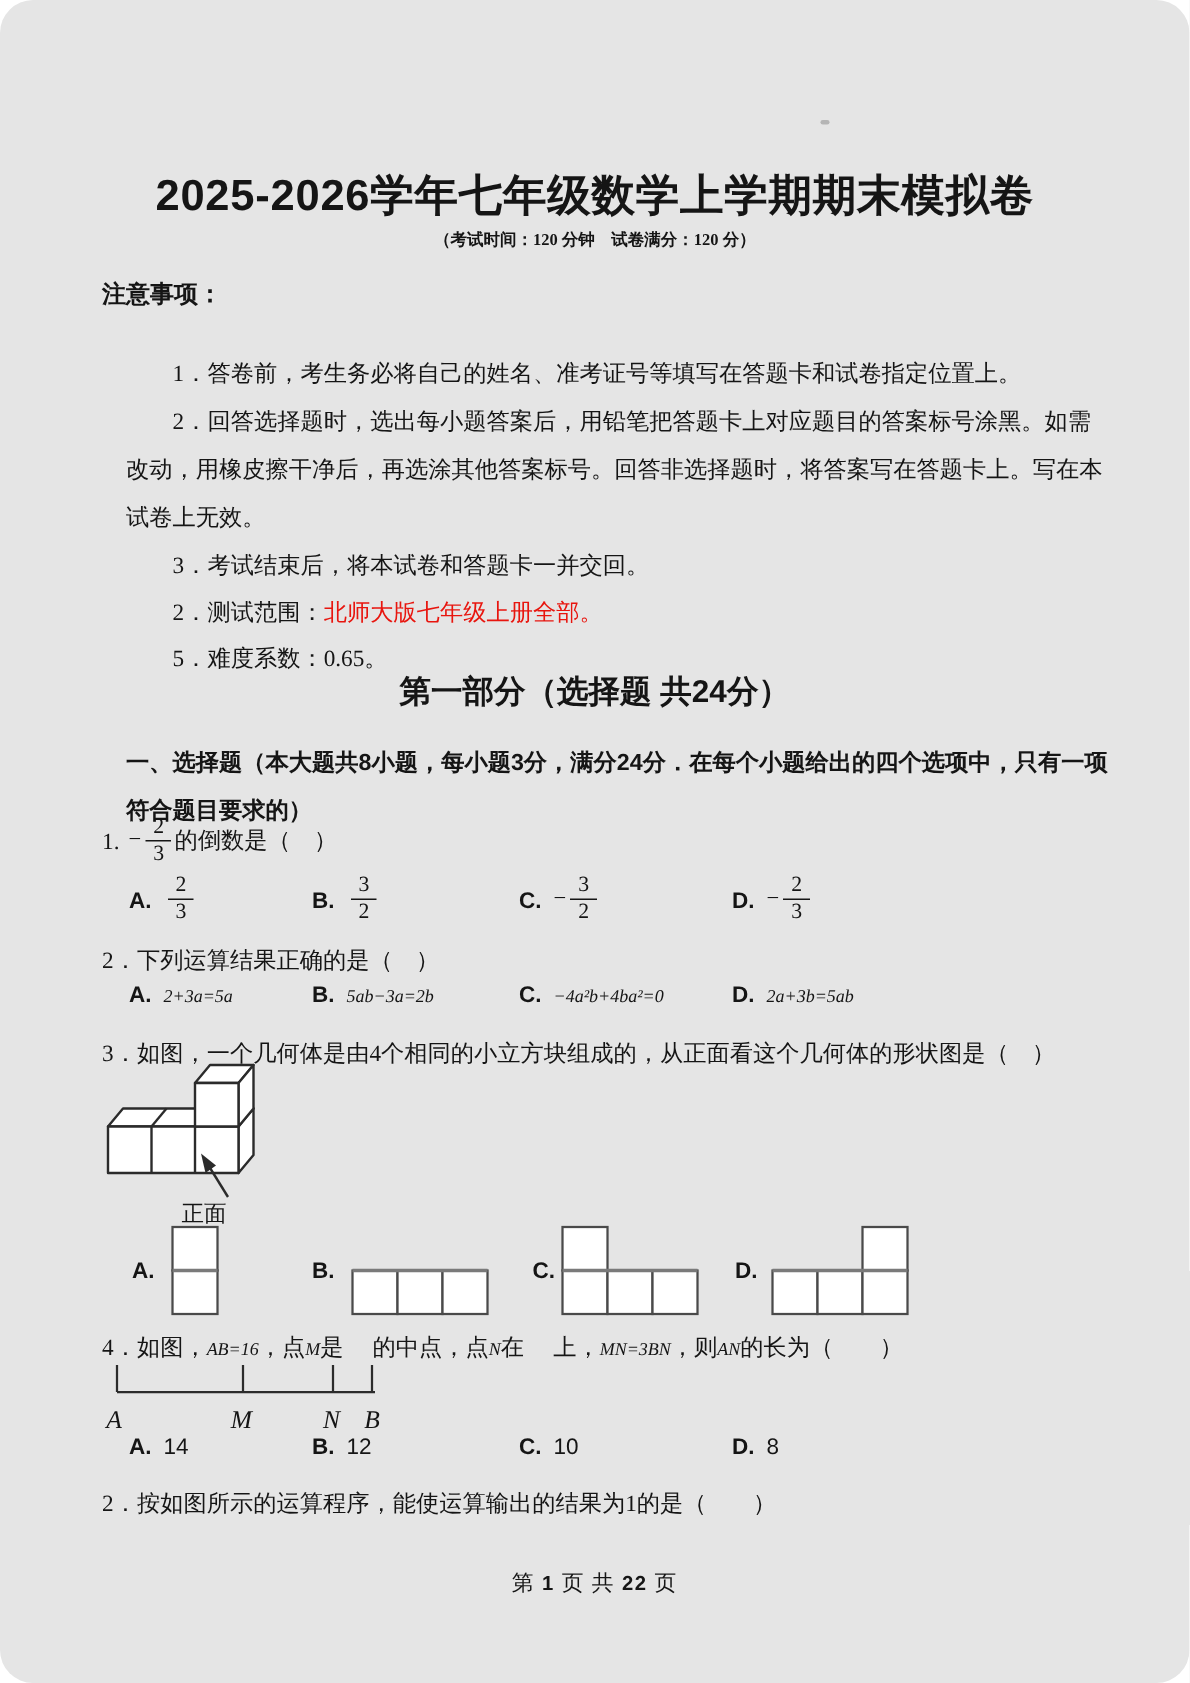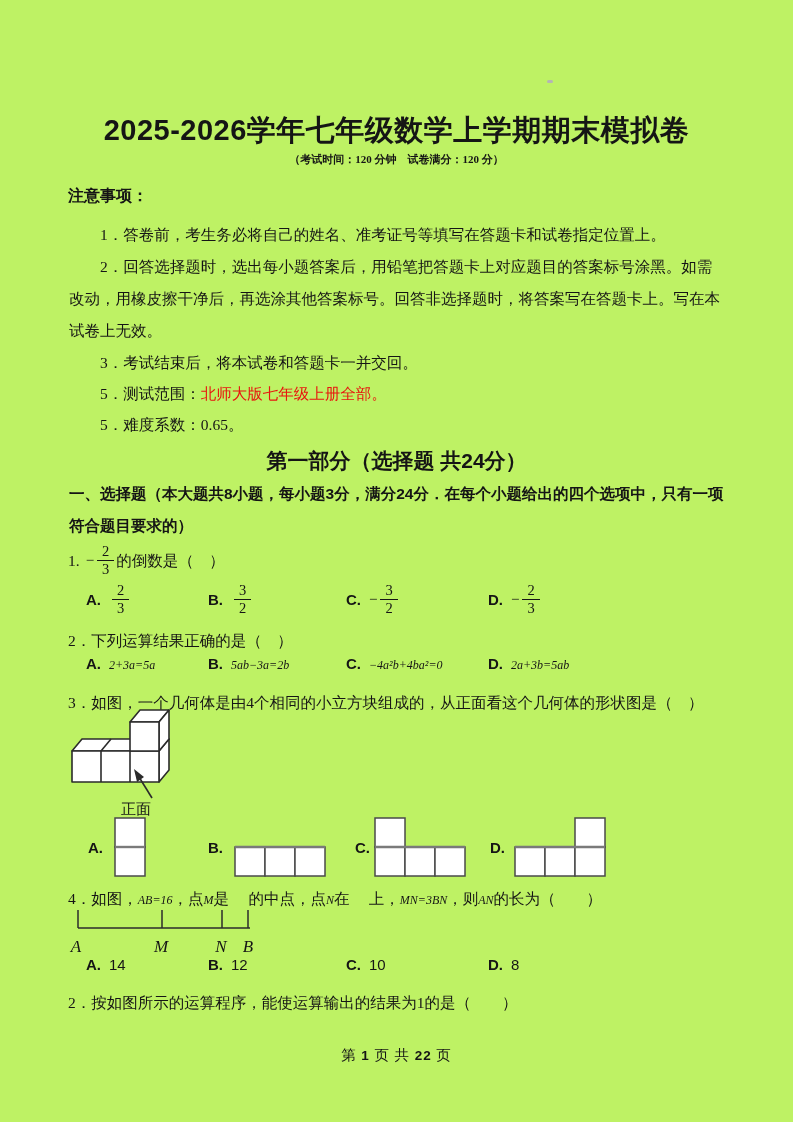--- a/index.html
+++ b/index.html
@@ -1,25 +1,25 @@
 <!DOCTYPE html>
 <html><head>
 <meta charset="utf-8">
 <style>
   html,body{margin:0;padding:0;background:#fff;}
   body{width:793px;height:1122px;font-family:"Liberation Serif",serif;color:#151515;}
-  .page{position:relative;width:793px;height:1122px;background:#bef264;overflow:hidden;}
+  .page{position:relative;width:793px;height:1122px;background:#e5e5e5;overflow:hidden;border-radius:22px;}
   .abs{position:absolute;}
   .content{left:68px;width:658px;}
   .center{left:0;width:793px;text-align:center;}
   .title{top:92px;font-family:"Liberation Sans",sans-serif;font-weight:bold;font-size:29px;letter-spacing:0.5px;}
   .subtitle{top:152px;font-size:11px;font-weight:bold;}
   .hei{font-family:"Liberation Sans",sans-serif;font-weight:bold;}
   .notice-h{top:186px;font-size:16px;}
-  .body-text{font-size:15.5px;line-height:32px;margin:1px;}
+  .body-text{font-size:15.5px;line-height:32px;margin:16px;}
   .indent{text-indent:2em;}
   .red{color:#e8150e;text-align:center;}
   .part-h{top:430px;font-size:21px;}
   .q-stem{font-size:15.5px;line-height:30px;margin:0;}
   .math{font-family:"Liberation Serif",serif;font-style:italic;font-size:12px;}
   .qnum{margin-right:6px;}
   .optrow{height:44px;}
   .opt{position:absolute;top:0;white-space:nowrap;}
   .o1{left:18px}.o2{left:140px}.o3{left:278px}.o4{left:420px}
   .olabel{font-family:"Liberation Sans",sans-serif;font-weight:bold;font-size:15px;margin-right:8px;}
@@ -48,21 +48,21 @@
   <div class="abs center subtitle">（考试时间：120 分钟　试卷满分：120 分）</div>
 
   <div class="abs hei notice-h" style="left:68px;">注意事项：</div>
 
   <p class="abs content body-text indent" style="top:218px">1．答卷前，考生务必将自己的姓名、准考证号等填写在答题卡和试卷指定位置上。</p>
 
   <p class="abs content body-text indent" style="top:250px">2．回答选择题时，选出每小题答案后，用铅笔把答题卡上对应题目的答案标号涂黑。如需改动，用橡皮擦干净后，再选涂其他答案标号。回答非选择题时，将答案写在答题卡上。写在本试卷上无效。</p>
 
   <p class="abs content body-text indent" style="top:346px">3．考试结束后，将本试卷和答题卡一并交回。</p>
 
-  <p class="abs content body-text indent" style="top:377px"><span>5．测试范围：</span><span class="red">北师大版七年级上册全部。</span></p>
+  <p class="abs content body-text indent" style="top:377px"><span>2．测试范围：</span><span class="red">北师大版七年级上册全部。</span></p>
 
   <p class="abs content body-text indent" style="top:408px">5．难度系数：0.65。</p>
 
   <h2 class="abs center hei part-h">第一部分（选择题 共24分）</h2>
 
   <p class="abs content body-text hei" style="top:477px">一、选择题（本大题共8小题，每小题3分，满分24分．在每个小题给出的四个选项中，只有一项符合题目要求的）</p>
 
   <div class="abs content q-stem" style="top:540px;height:40px;line-height:40px;">
     <span class="qnum">1.</span><span class="fsign">−</span><span class="frac"><span class="fn">2</span><span class="fd">3</span></span><span>的倒数是（　）</span>
   </div>

